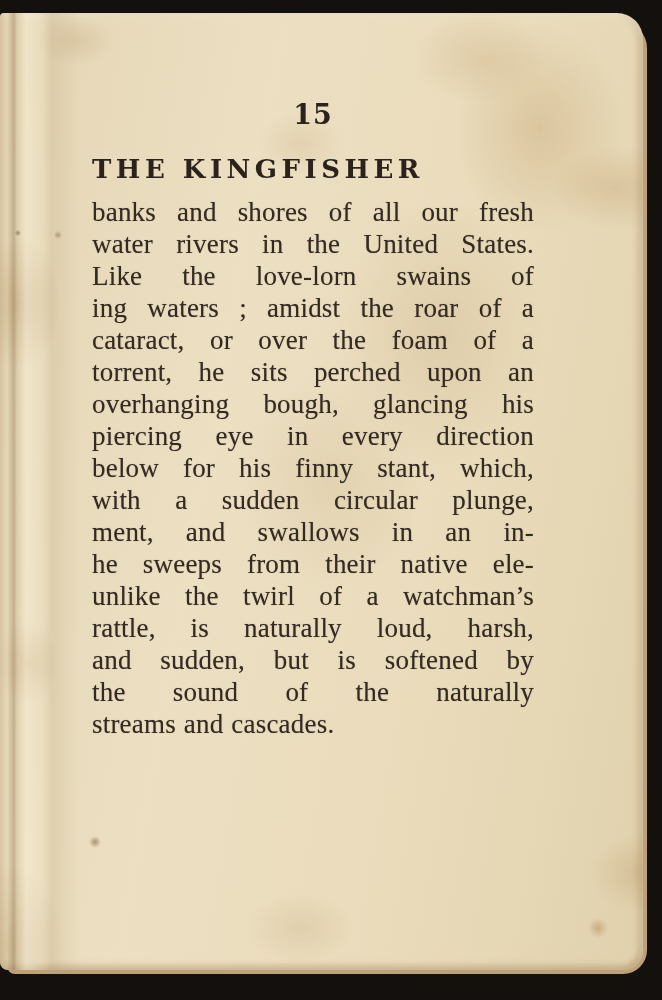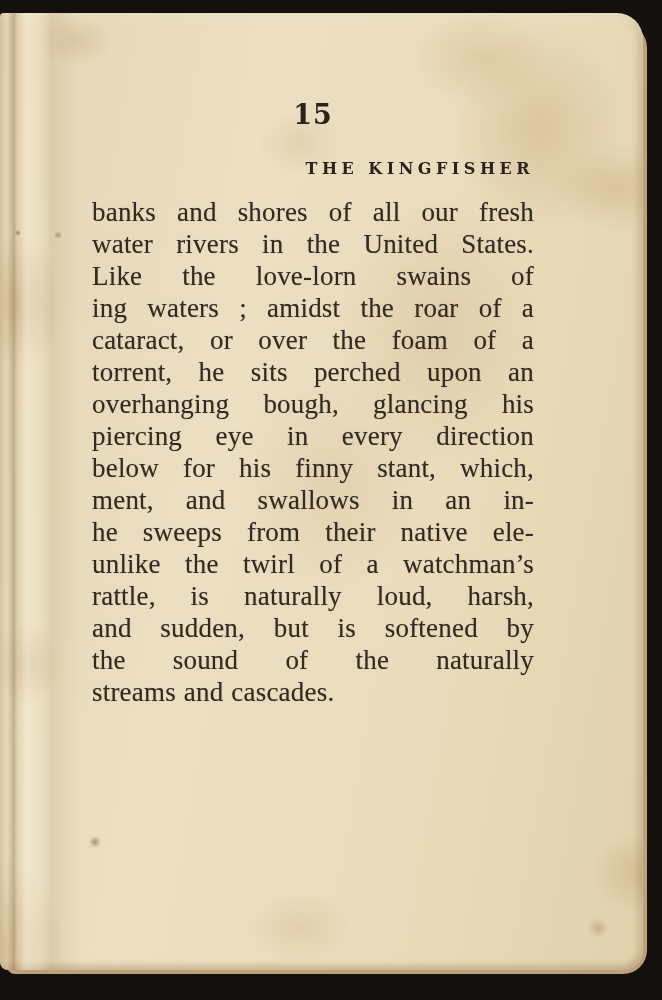--- a/index.html
+++ b/index.html
@@ -98,24 +98,24 @@
     font-family: "DejaVu Serif", serif;
     font-weight: 700;
     font-size: 27px;
     line-height: 34px;
     letter-spacing: 1px;
     color: #2b231b;
   }
 
   .heading {
     margin: 24px 0 0 0;
-    text-align: right;
+    text-align: left;
     font-family: "DejaVu Serif", serif;
     font-weight: 700;
-    font-size: 16px;
+    font-size: 26px;
     line-height: 26px;
     letter-spacing: 4.5px;
     color: #2b231b;
   }
 
   .body {
     margin-top: 14px;
     font-size: 27px;
     line-height: 32px;
     color: #332a21;
@@ -145,20 +145,21 @@
       <div class="body">
         <div class="line">banks and shores of all our fresh</div>
         <div class="line">water rivers in the United States.</div>
         <div class="line">Like the love-lorn swains of</div>
         <div class="line">ing waters ; amidst the roar of a</div>
         <div class="line">cataract, or over the foam of a</div>
         <div class="line">torrent, he sits perched upon an</div>
         <div class="line">overhanging bough, glancing his</div>
         <div class="line">piercing eye in every direction</div>
         <div class="line">below for his finny stant, which,</div>
+        <div class="line">with a sudden circular plunge,</div>
         <div class="line">ment, and swallows in an in-</div>
         <div class="line">he sweeps from their native ele-</div>
         <div class="line">unlike the twirl of a watchman’s</div>
         <div class="line">rattle, is naturally loud, harsh,</div>
         <div class="line">and sudden, but is softened by</div>
         <div class="line">the sound of the naturally</div>
         <div class="line last">streams and cascades.</div>
       </div>
     </div>
   </div>

